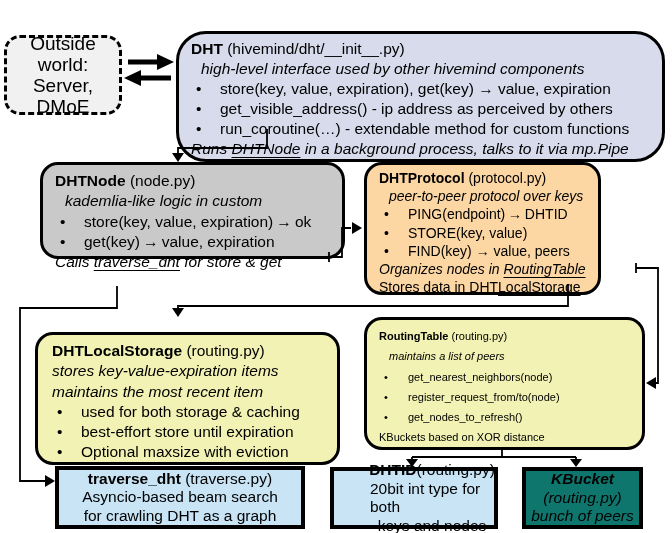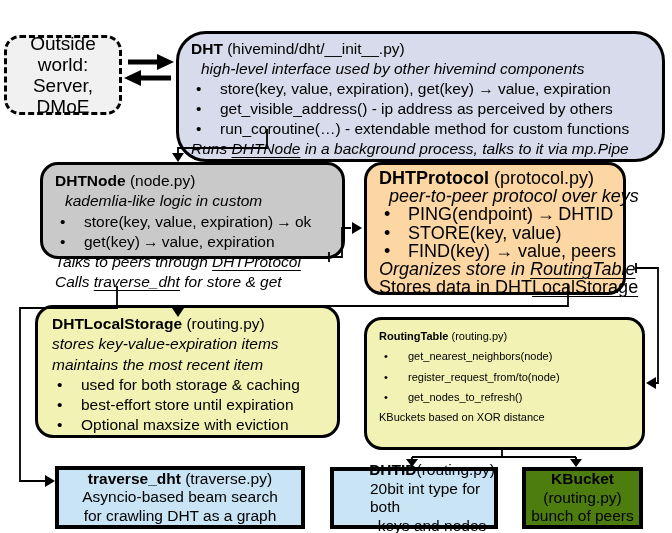--- a/index.html
+++ b/index.html
@@ -17,23 +17,23 @@
   .br::before{content:"\2022";flex:none;width:24px;padding-left:5px;}
   .ftr{white-space:nowrap;}
   
   #outside{left:4px;top:35px;width:118px;height:80px;border:3px dashed #000;border-radius:16px;
     display:flex;flex-direction:column;align-items:center;justify-content:center;
     font-size:19px;line-height:21px;text-align:center;}
   #dht{left:176px;top:7px;width:489px;height:131px;border-radius:30px;
     padding:5px 8px 0 12px;font-size:15.5px;line-height:20px;margin-top:24px;}
   #dhtnode{left:40px;top:162px;width:305px;height:97px;
     padding:6px 6px 15px 12px;font-size:15.5px;line-height:20.3px;}
-  #dhtprotocol{left:364px;top:162px;width:262px;height:133px;
-    padding:4px 6px 0 12px;font-size:18px;line-height:18.2px;}
-  #dhtlocalstorage{left:35px;top:305px;width:305px;height:133px;
+  #dhtprotocol{left:364px;top:162px;width:237px;height:133px;
+    padding:4px 6px 0 12px;font-size:14px;line-height:18.2px;}
+  #dhtlocalstorage{left:35px;top:332px;width:305px;height:133px;
     padding:6px 6px 0 14px;font-size:15.5px;line-height:20.3px;}
   #routingtable{left:364px;top:317px;width:281px;height:133px;
     padding:6px 4px 0 12px;font-size:11px;line-height:20.3px;}
   .leaf{border:4px solid #000;display:flex;flex-direction:column;align-items:center;justify-content:center;
     text-align:left;font-size:15.5px;line-height:18.5px;}
   #traverse{left:55px;top:466px;width:250px;height:63px;}
   #dhtid{left:330px;top:467px;width:168px;height:62px;}
   #kbucket{left:522px;top:467px;width:121px;height:62px;}
   #wires{position:absolute;left:0;top:0;z-index:5;pointer-events:none;}
 </style>
@@ -54,64 +54,64 @@
     <div class="br">get_visible_address() - ip address as perceived by others</div>
     <div class="br">run_coroutine(…) - extendable method for custom functions</div>
     <div class="it ftr"><span>Runs </span><span class="u">DHTNode</span><span> in a background process, talks to it via mp.Pipe</span></div>
   </div>
 
   <div class="box round" id="dhtnode" style="background: rgb(201, 201, 201);">
     <div class="tl"><b>DHTNode</b> <span>(node.py)</span></div>
     <div class="it sub">kademlia-like logic in custom</div>
     <div class="br">store(key, value, expiration) → ok</div>
     <div class="br">get(key) → value, expiration</div>
-    <div class="it ftr"><span>Talks to peers through </span><span class="u">DHTProtocol</span></div>
     <div class="it ftr"><span>Calls </span><span class="u">traverse_dht</span><span> for store &amp; get</span></div>
   </div>
 
   <div class="box round" id="dhtprotocol" style="background: rgb(252, 214, 163);">
     <div class="tl"><b>DHTProtocol</b> <span>(protocol.py)</span></div>
     <div class="it sub">peer-to-peer protocol over keys</div>
     <div class="br">PING(endpoint) → DHTID</div>
     <div class="br">STORE(key, value)</div>
     <div class="br">FIND(key) → value, peers</div>
-    <div class="it ftr"><span>Organizes store in </span><span class="u">RoutingTable</span></div>
+    <div class="it ftr"><span>Organizes nodes in </span><span class="u">RoutingTable</span></div>
     <div class="ftr"><span>Stores data in DHT</span><span class="u">LocalStorage</span></div>
   </div>
 
   <div class="box round" id="dhtlocalstorage" style="background: rgb(241, 242, 179);">
     <div class="tl"><b>DHTLocalStorage</b> <span>(routing.py)</span></div>
     <div class="it">stores key-value-expiration items</div>
     <div class="it">maintains the most recent item</div>
     <div class="br">used for both storage &amp; caching</div>
     <div class="br">best-effort store until expiration</div>
     <div class="br">Optional maxsize with eviction</div>
   </div>
 
   <div class="box round" id="routingtable" style="background: rgb(241, 242, 179);">
     <div class="tl"><b>RoutingTable</b> <span>(routing.py)</span></div>
+    <div class="it sub">maintains a list of peers</div>
     <div class="br">get_nearest_neighbors(node)</div>
     <div class="br">register_request_from/to(node)</div>
     <div class="br">get_nodes_to_refresh()</div>
     <div class="ftr">KBuckets based on XOR distance</div>
   </div>
 
   <div class="box leaf" id="traverse" style="background: rgb(200, 228, 245);">
     <div><b>traverse_dht</b><span> (traverse.py)</span></div>
     <div>Asyncio-based beam search</div>
     <div>for crawling DHT as a graph</div>
   </div>
 
   <div class="box leaf" id="dhtid" style="background: rgb(200, 228, 245); padding-left: 36px;">
     <div><b>DHTID</b><span>(routing.py)</span></div>
     <div>20bit int type for both</div>
     <div>keys and nodes</div>
   </div>
 
-  <div class="box leaf" id="kbucket" style="background: #4d7c0f;">
+  <div class="box leaf" id="kbucket" style="background: #0f766e; font-style: italic;">
     <div><b>KBucket</b></div>
     <div>(routing.py)</div>
     <div>bunch of peers</div>
   </div>
 
   <svg id="wires" width="672" height="533" viewBox="0 0 672 533">
     <g stroke="#000" stroke-width="1.8" fill="none">
 
       <polyline points="267,129 267,148 178,148 178,155"></polyline>
 

